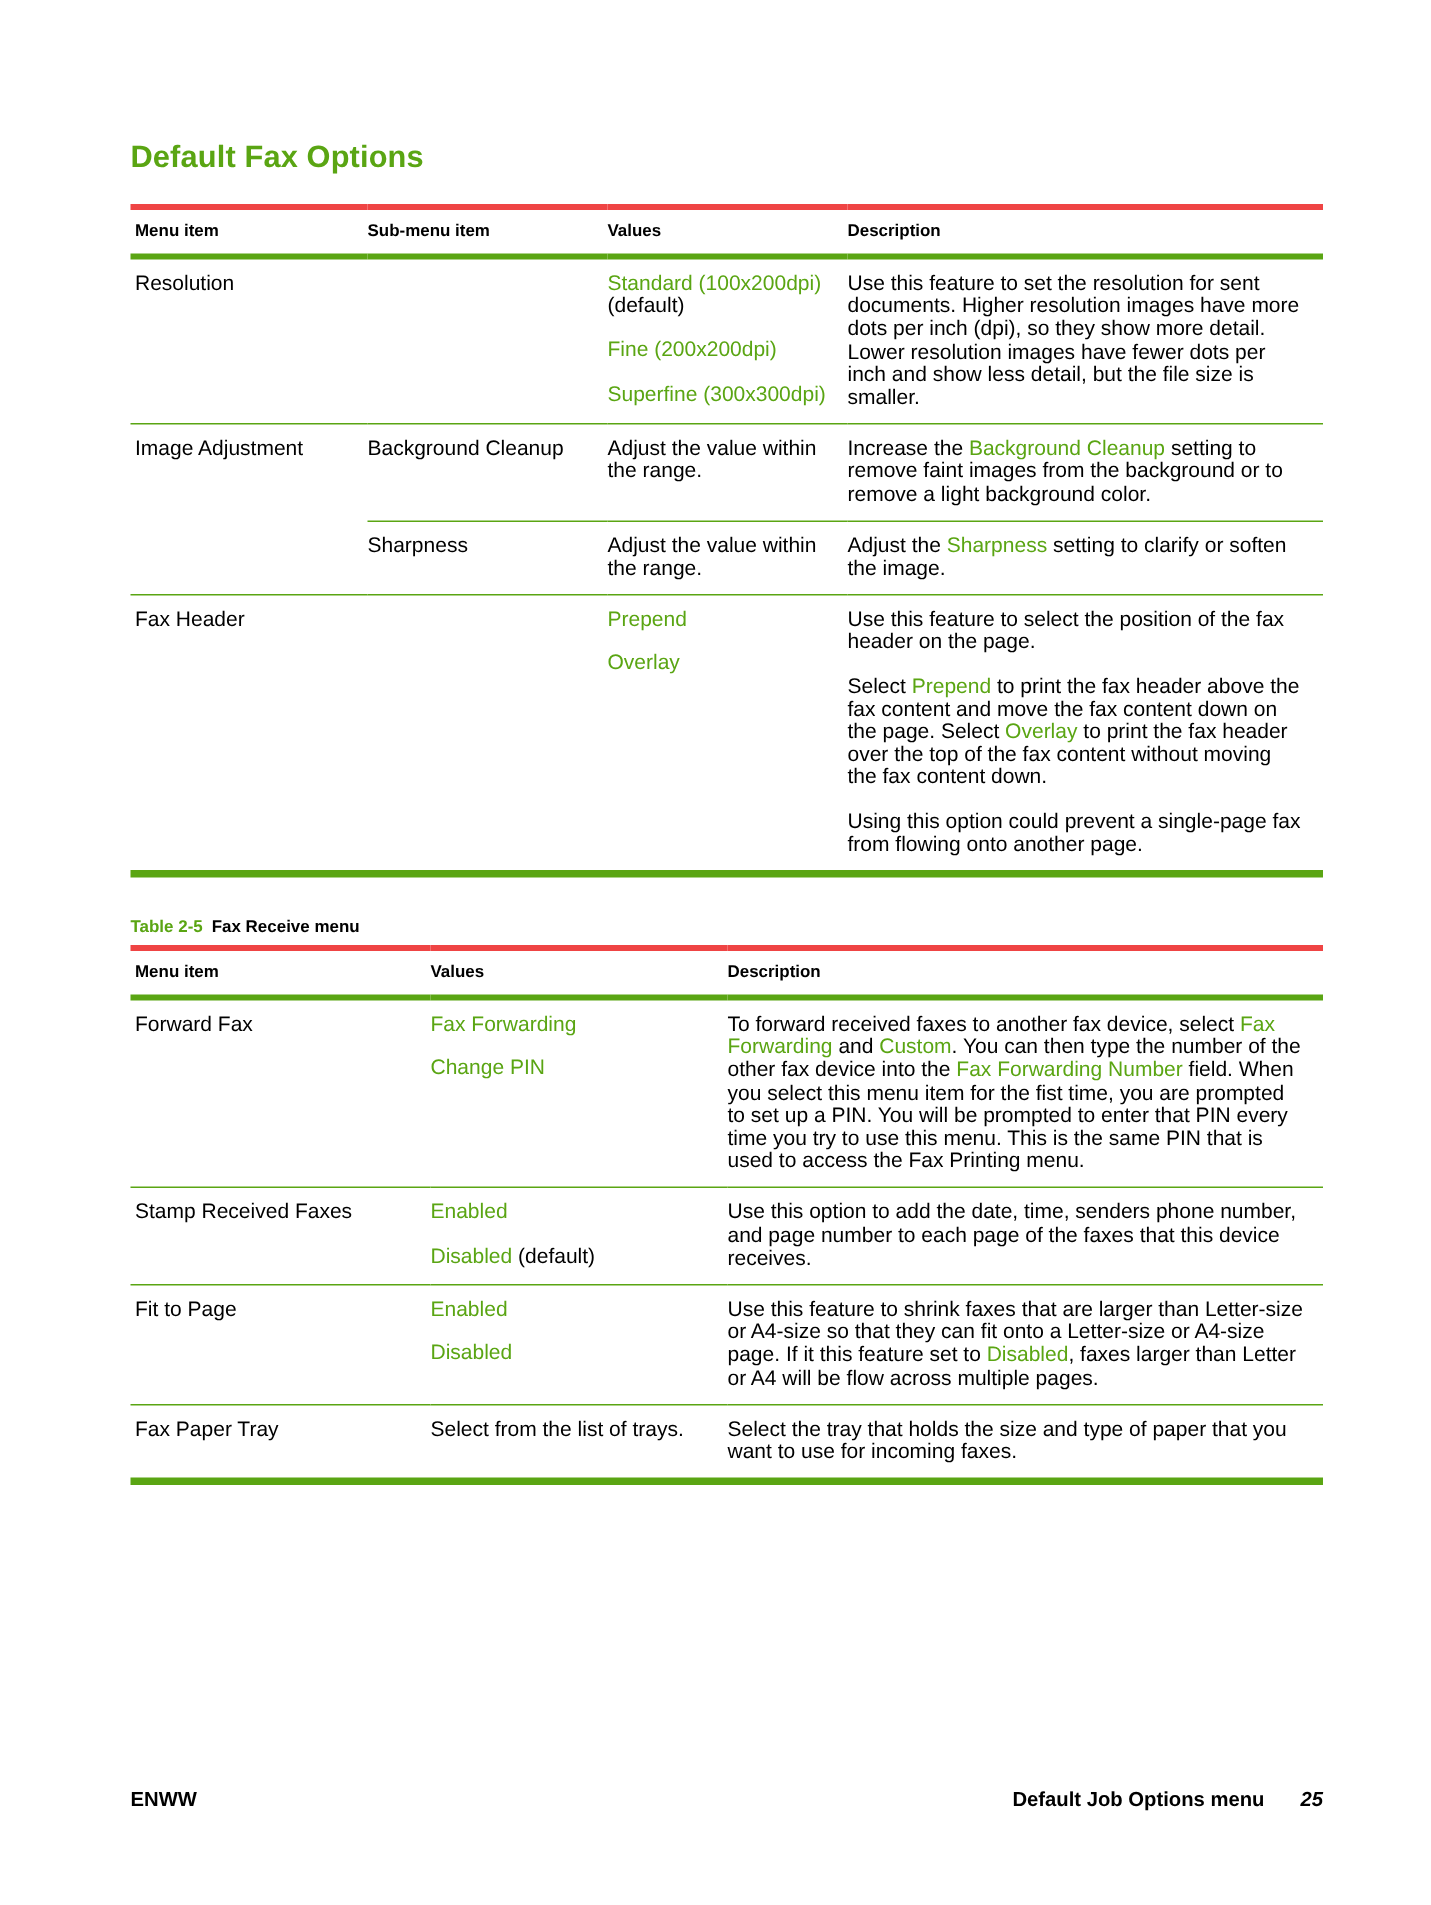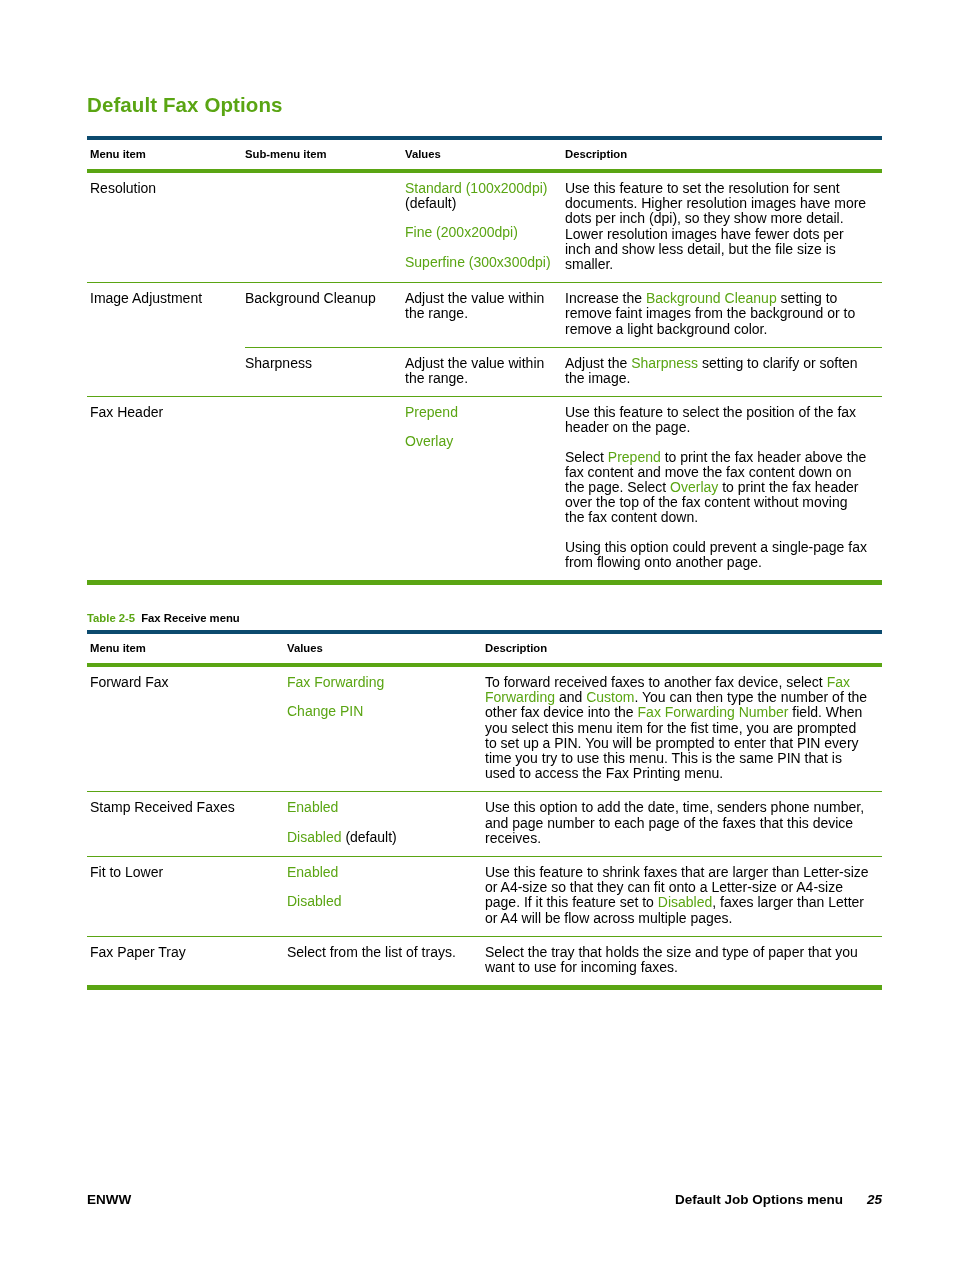--- a/index.html
+++ b/index.html
@@ -74,21 +74,21 @@
     text-align: left;
     padding: 0;
   }
 
   
   .grid thead th {
     font-size: 11.3px;
     font-weight: bold;
     color: #000000;
     padding: 7px 12px 8px 0;
-    border-top: 4px solid #0c4a6e;
+    border-top: 4px solid #ef4444;
     border-bottom: 4px solid #5aa513;
     line-height: 14px;
   }
   .grid thead th.c-first { padding-left: 3px; }
 
   
   .grid tbody td {
     font-size: 14px;
     line-height: 15.2px;
     padding: 8px 12px 10px 0;
@@ -274,21 +274,21 @@
         <tr class="rowsep">
           <td class="c-first t">Stamp Received Faxes</td>
           <td>
             <span class="cellblock t">Enabled</span>
             <span class="cellblock"><span class="t">Disabled</span> <span>(default)</span></span>
           </td>
           <td>Use this option to add the date, time, senders phone number, and page number to each page of the faxes that this device receives.</td>
         </tr>
 
         <tr class="rowsep">
-          <td class="c-first t">Fit to Lower</td>
+          <td class="c-first t">Fit to Page</td>
           <td>
             <span class="cellblock t">Enabled</span>
             <span class="cellblock t">Disabled</span>
           </td>
           <td><span>Use this feature to shrink faxes that are larger than Letter-size or A4-size so that they can fit onto a Letter-size or A4-size page. If it this feature set to </span><span class="t">Disabled</span><span>, faxes larger than Letter or A4 will be flow across multiple pages.</span></td>
         </tr>
 
         <tr class="rowsep">
           <td class="c-first t">Fax Paper Tray</td>
           <td>Select from the list of trays.</td>

